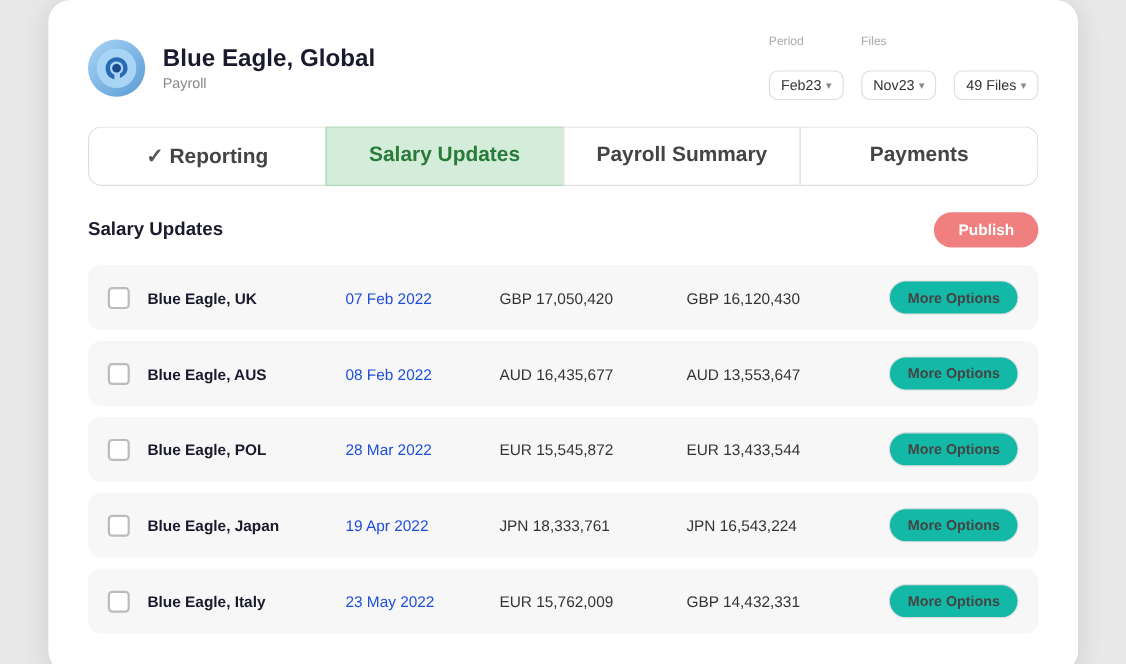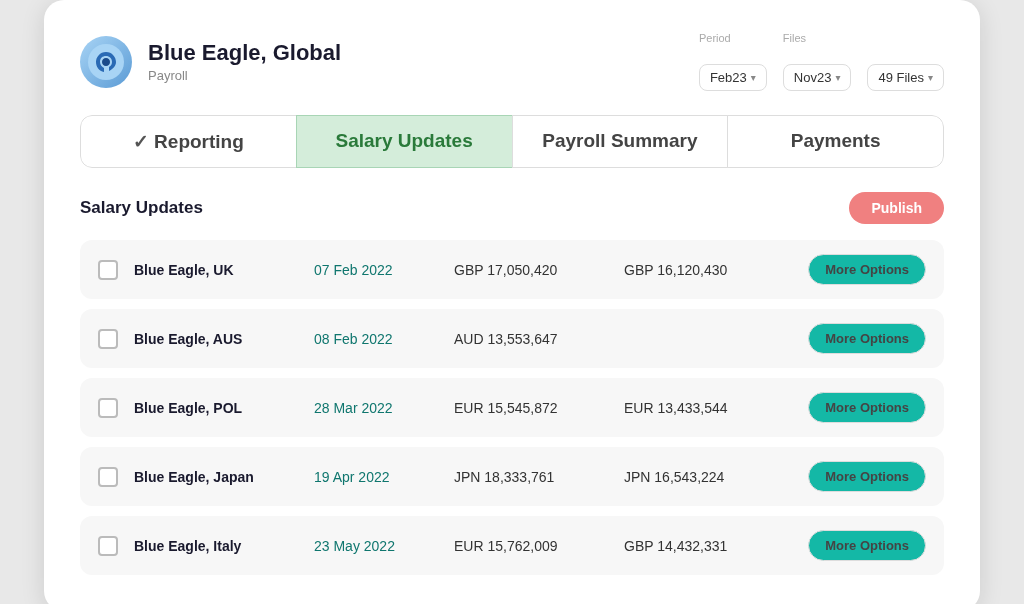--- a/index.html
+++ b/index.html
@@ -161,21 +161,21 @@
     }
     .row-name {
       flex: 0 0 180px;
       font-size: 14px;
       font-weight: 600;
       color: #1a1a2e;
     }
     .row-date {
       flex: 0 0 140px;
       font-size: 14px;
-      color: #0f766e;
+      color: #1d4ed8;
     }
     .row-amount1 {
       flex: 0 0 170px;
       font-size: 14px;
       color: #333;
       font-weight: 500;
     }
     .row-amount2 {
       flex: 1;
       font-size: 14px;
@@ -264,20 +264,21 @@
     <div class="row-name">Blue Eagle, UK</div>
     <div class="row-date">07 Feb 2022</div>
     <div class="row-amount1">GBP 17,050,420</div>
     <div class="row-amount2">GBP 16,120,430</div>
     <button class="more-btn">More Options</button>
   </div>
       <div class="row-item">
     <div class="row-checkbox"></div>
     <div class="row-name">Blue Eagle, AUS</div>
     <div class="row-date">08 Feb 2022</div>
+    <div class="row-amount1">AUD 16,435,677</div>
     <div class="row-amount2">AUD 13,553,647</div>
     <button class="more-btn">More Options</button>
   </div>
       <div class="row-item">
     <div class="row-checkbox"></div>
     <div class="row-name">Blue Eagle, POL</div>
     <div class="row-date">28 Mar 2022</div>
     <div class="row-amount1">EUR 15,545,872</div>
     <div class="row-amount2">EUR 13,433,544</div>
     <button class="more-btn">More Options</button>

